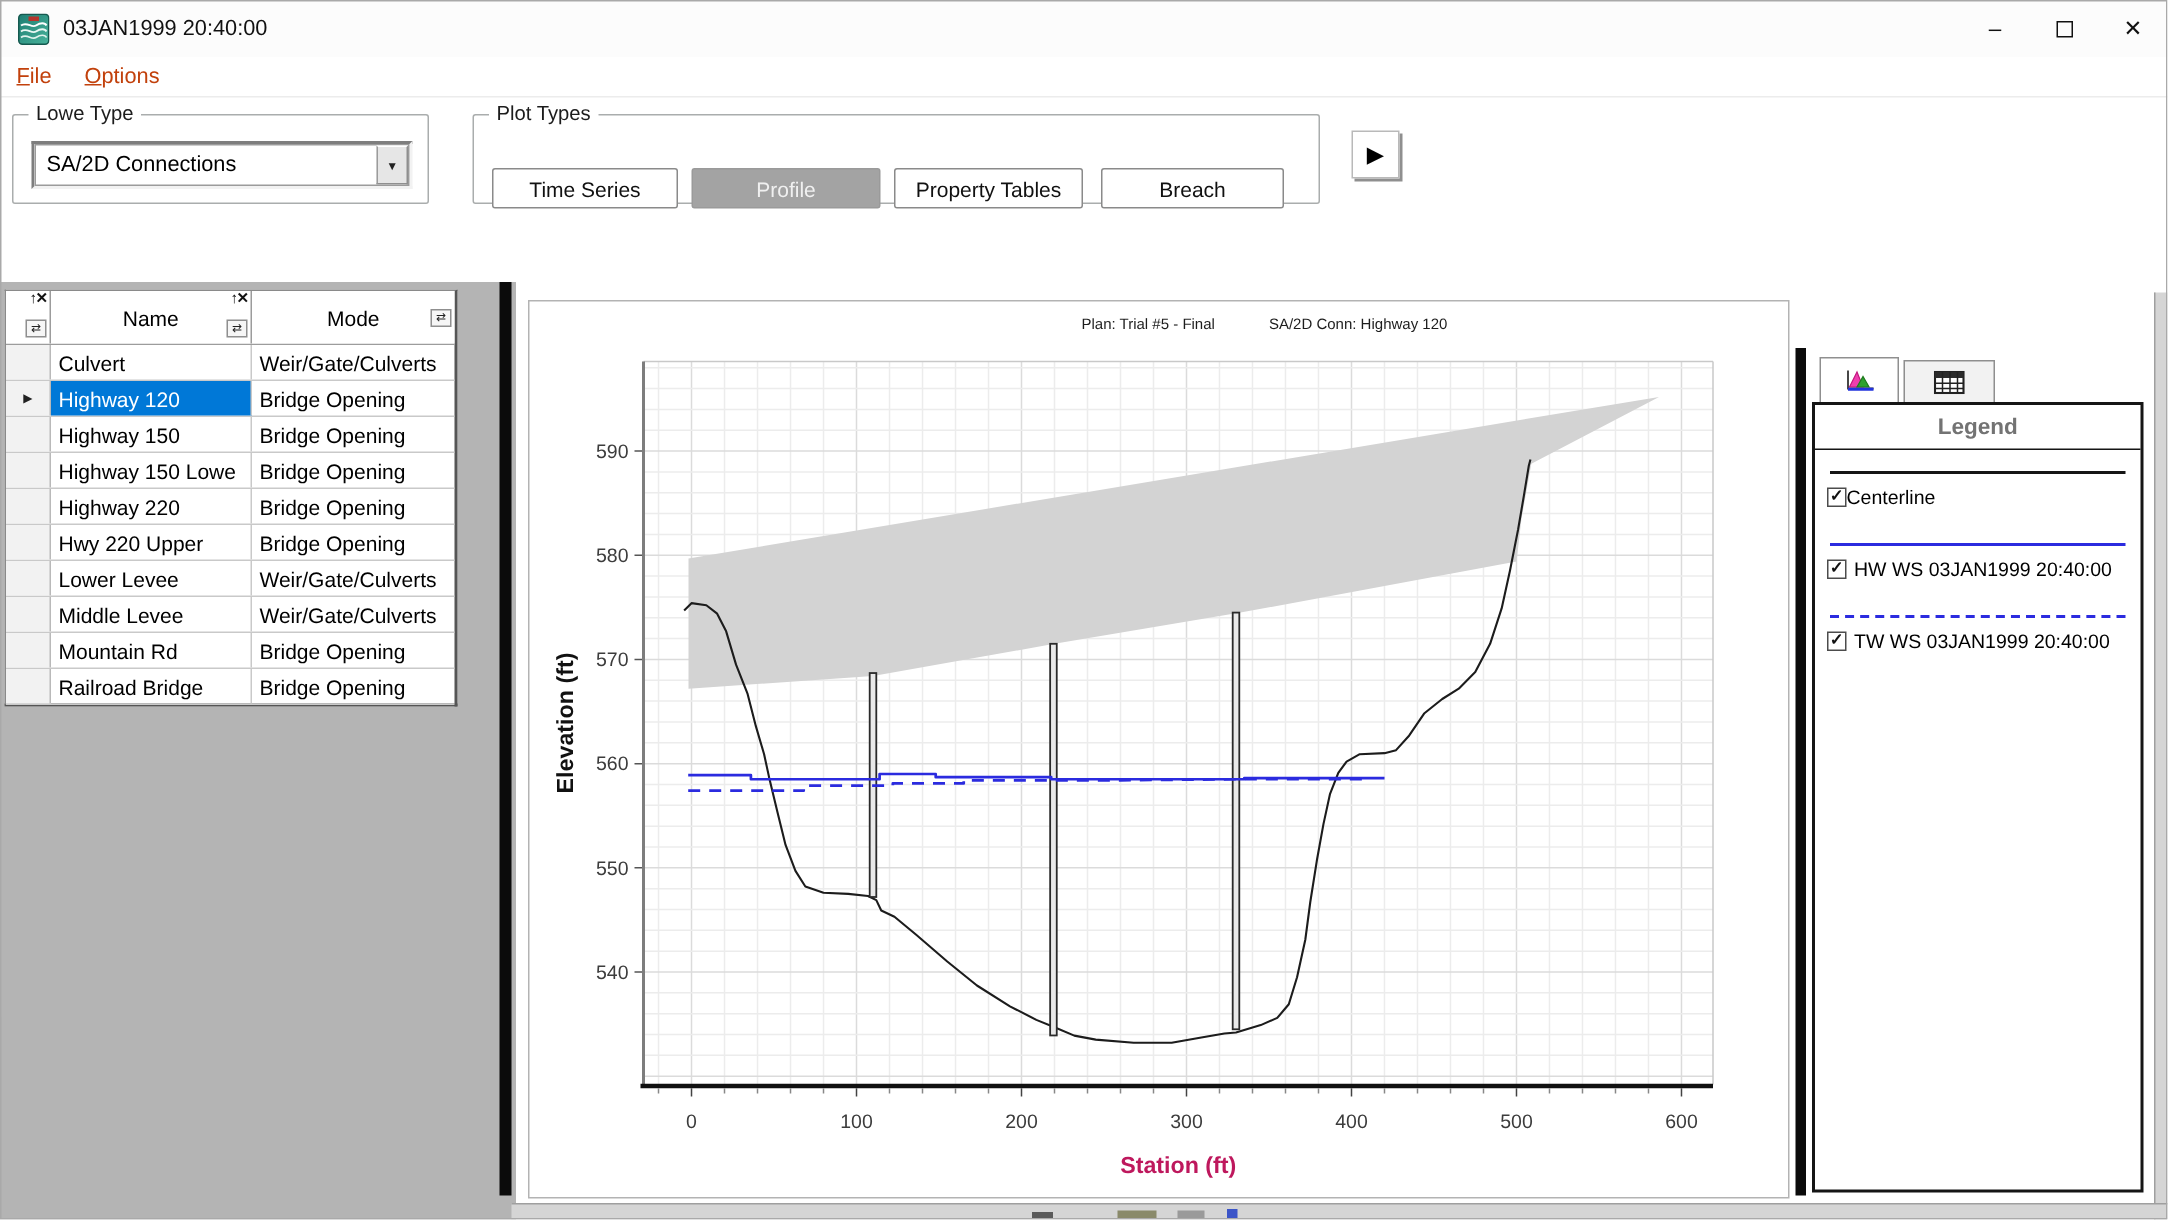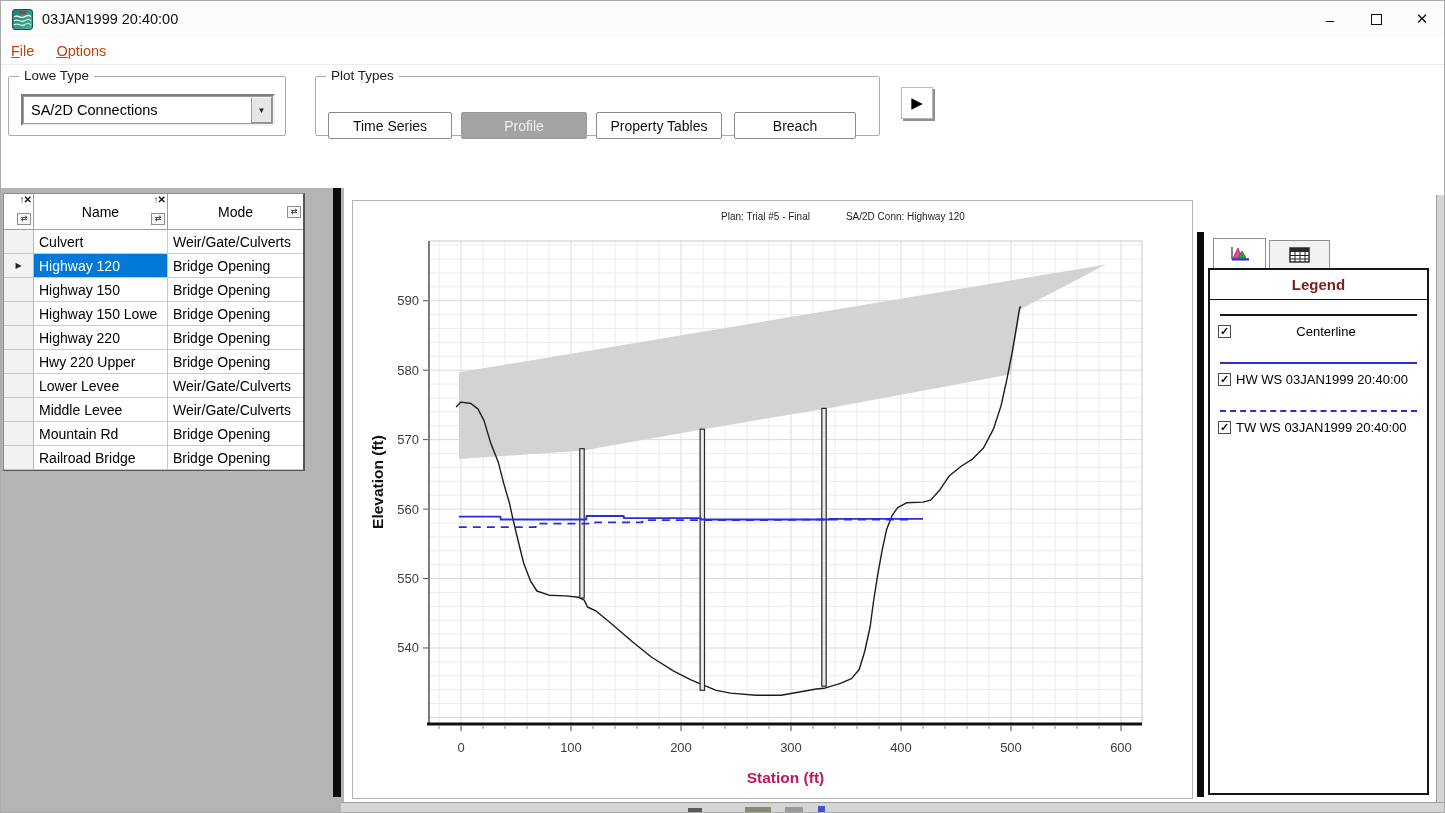--- a/index.html
+++ b/index.html
@@ -66,28 +66,28 @@
     white-space:nowrap;font-weight:bold;font-size:15.5px;color:#111;}
 
   
   .splitter-right{left:1197px;top:232px;width:7px;height:565px;background:#0b0b0b;}
   .legend-tab{position:absolute;top:238px;height:31px;background:#fff;border:1px solid #8f8f8f;
     display:flex;align-items:center;justify-content:center;}
   .tab1{left:1213px;width:53px;}
   .tab2{left:1269px;width:61px;top:240px;height:29px;background:#f2f2f2;}
   .legend-panel{left:1208px;top:268px;width:221px;height:527px;background:#fff;border:2px solid #151515;}
   .legend-header{height:30px;border-bottom:1px solid #151515;display:flex;align-items:center;justify-content:center;
-    font-weight:bold;font-size:15px;color:#7f1d1d;}
+    font-weight:bold;font-size:15px;color:#737373;}
   .legend-sample{height:0;margin:14px 10px 0 10px;}
   .legend-item + .legend-item .legend-sample{margin-top:23px;}
   .sample-solid-black{border-top:2px solid #151515;}
   .sample-solid-blue{border-top:2px solid #2b2bdf;}
   .sample-dashed-blue{border-top:2px dashed #2b2bdf;}
   .legend-row{display:flex;align-items:center;margin:8px 6px 0 8px;font-size:13px;color:#000;white-space:nowrap;}
-  .legend-row .lbl-center{flex:1;text-align:center;}
+  .legend-row .lbl-center{flex:1;}
   .legend-row .lbl-left{margin-left:5px;}
   .checkbox{width:13px;height:13px;border:1px solid #4c4c4c;background:#fff;display:flex;align-items:center;
     justify-content:center;font-size:11px;font-weight:bold;color:#111;line-height:11px;flex:none;}
 
   
   .right-ridge{left:1436px;top:195px;width:9px;height:618px;background:#d5d5d5;border-left:1px solid #9f9f9f;}
   .bottom-ridge{left:341px;top:802px;width:1104px;height:11px;background:#d5d5d5;border-top:1px solid #9f9f9f;}
   .sliver{position:absolute;}
 </style>
 </head>

